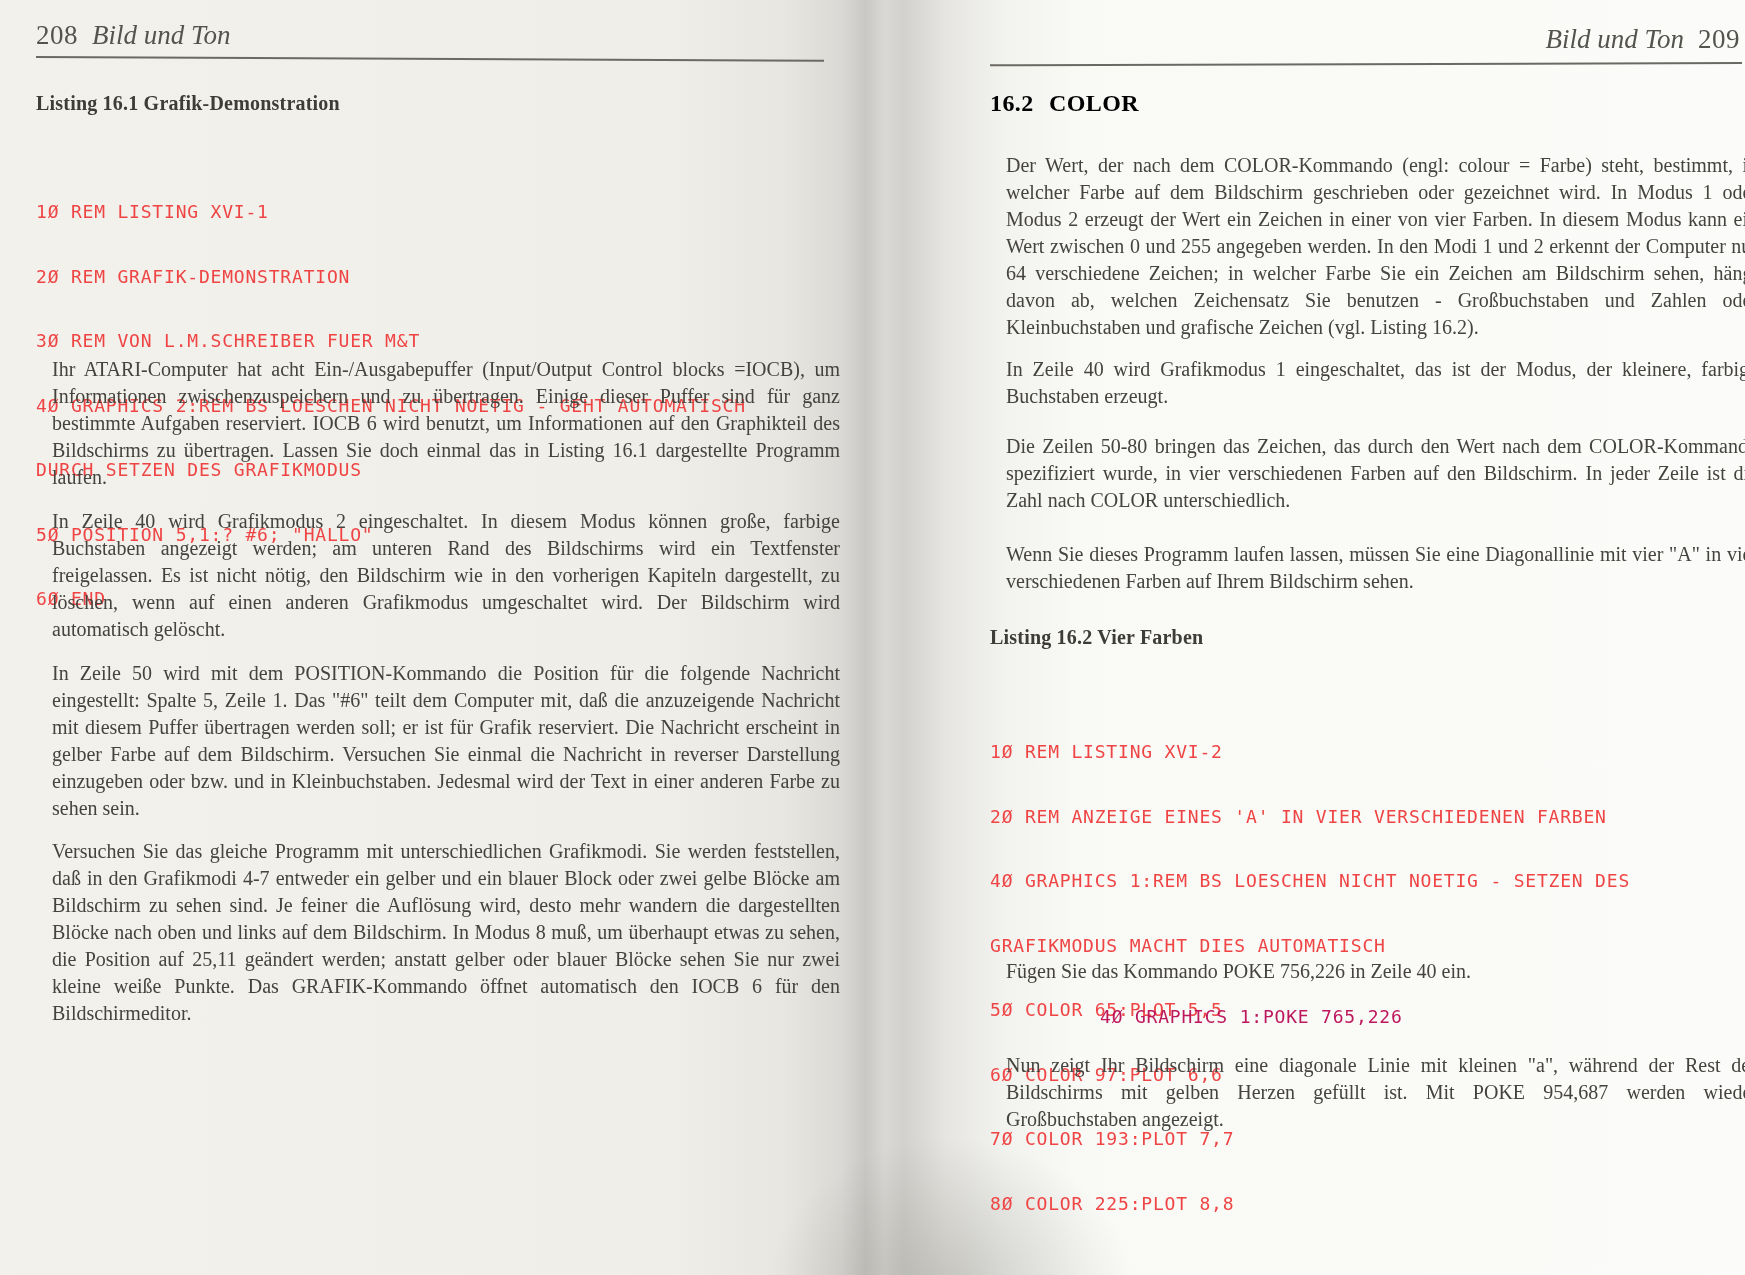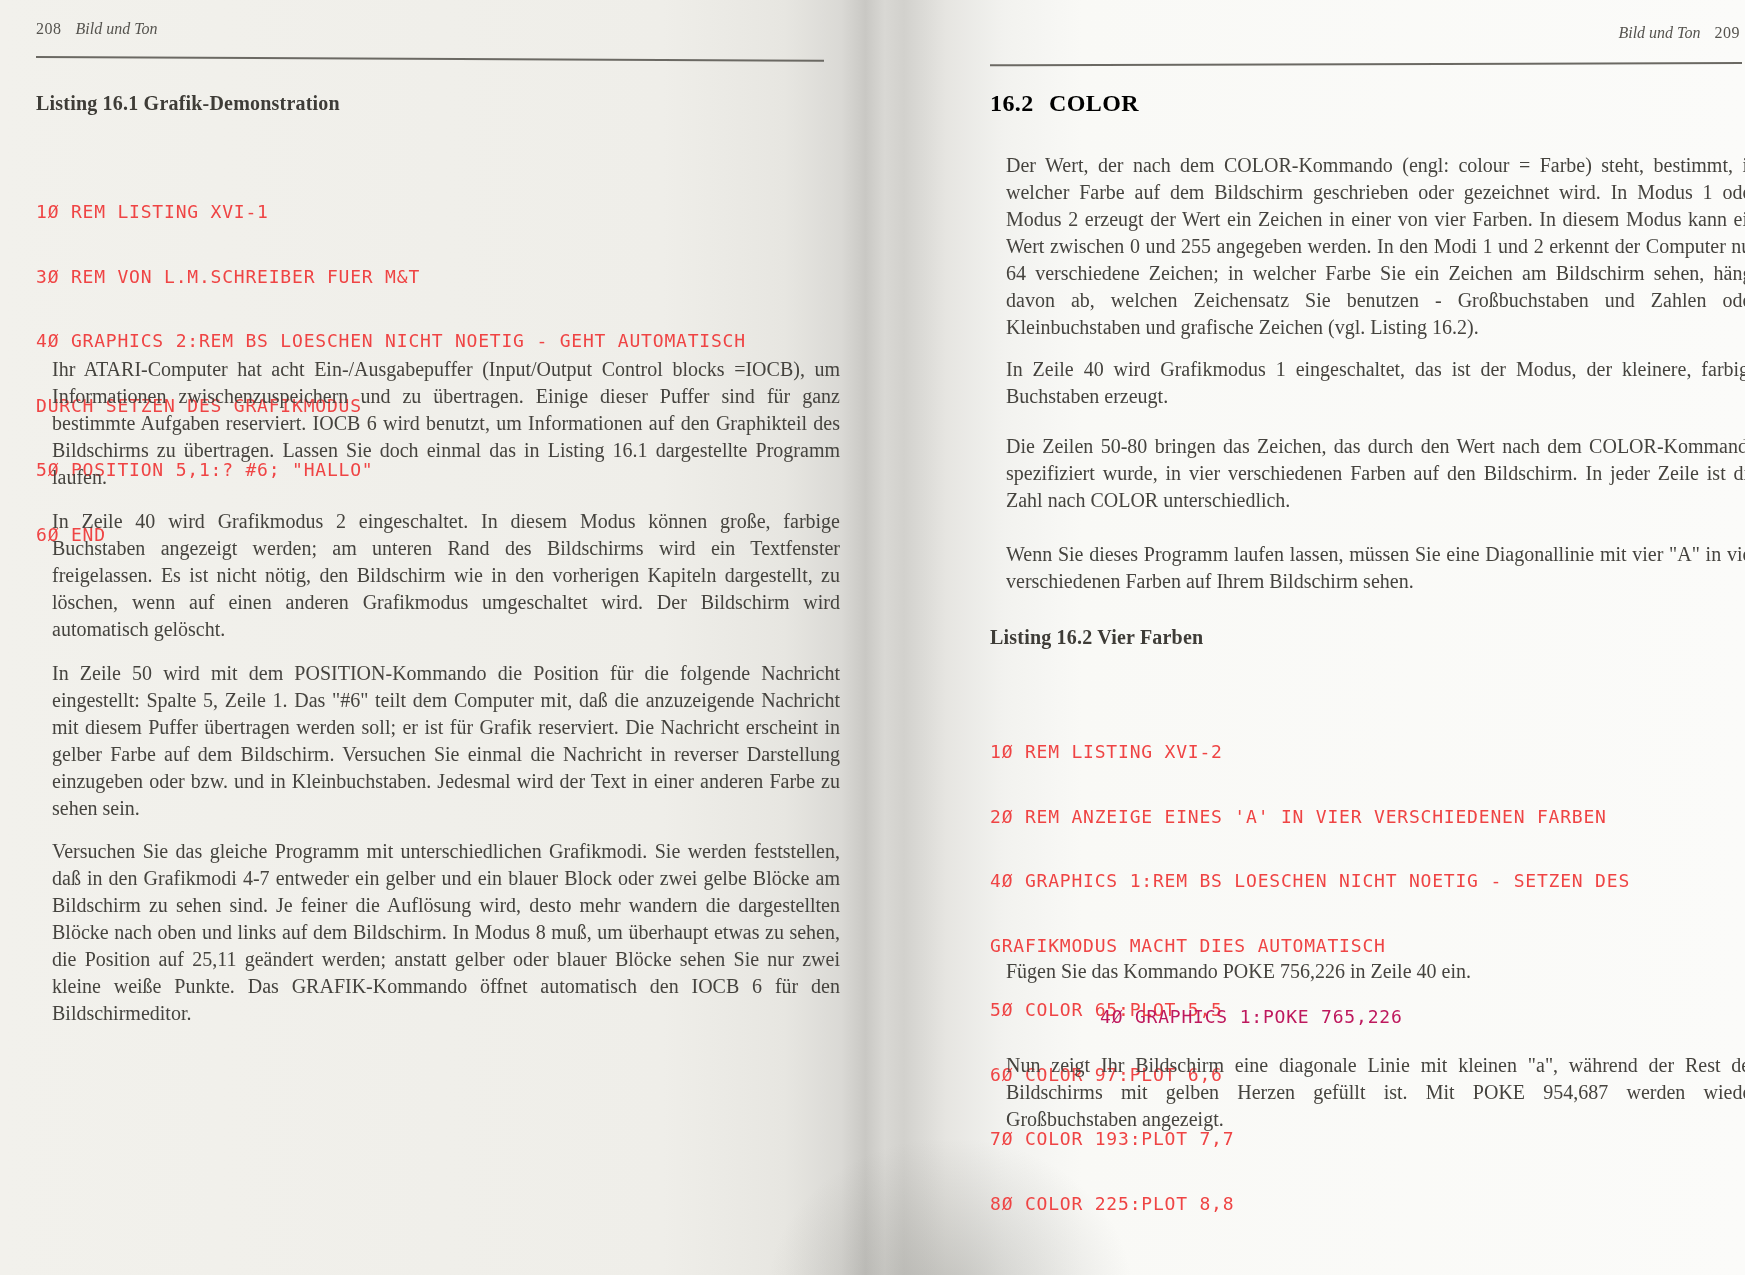--- a/index.html
+++ b/index.html
@@ -23,21 +23,21 @@
   }
   .gutter-bottom-shadow{
     position:absolute; left:770px; top:1140px; width:360px; height:135px;
     background:radial-gradient(ellipse at 50% 115%, rgba(110,110,104,0.30), rgba(110,110,104,0.0) 72%);
     pointer-events:none;
   }
   .page{ position:absolute; top:0; }
   .page-left{ left:36px; width:788px; height:1275px; }
   .page-right{ left:990px; width:752px; height:1275px; }
 
-  .running-head{ position:absolute; font-size:16px; color:#55534e; white-space:nowrap; }
+  .running-head{ position:absolute; font-size:27px; color:#55534e; white-space:nowrap; }
   .running-head .pageno{ font-style:normal; letter-spacing:0.5px; }
   .running-head .booktitle{ font-style:italic; }
   .rh-left{ top:20px; left:0; }
   .rh-left .booktitle{ margin-left:14px; }
   .rh-right{ top:24px; right:2px; text-align:right; }
   .rh-right .pageno{ margin-left:14px; }
 
   .rule{ position:absolute; left:0; width:100%; height:2px; background:#6b6963; }
   .rule-left{ top:56px; transform:rotate(0.28deg); transform-origin:left center; }
   .rule-right{ top:62px; transform:rotate(-0.18deg); transform-origin:right center; }
@@ -72,20 +72,21 @@
 <div class="page page-left">
   <div class="running-head rh-left">
     <span class="pageno">208</span><span class="booktitle">Bild und Ton</span>
   </div>
   <div class="rule rule-left"></div>
 
   <div class="listing-heading lh-161">Listing 16.1 Grafik-Demonstration</div>
 
   <div class="code code-161">
     <div>1Ø REM LISTING XVI-1</div>
+    <div>2Ø REM GRAFIK-DEMONSTRATION</div>
     <div>3Ø REM VON L.M.SCHREIBER FUER M&amp;T</div>
     <div>4Ø GRAPHICS 2:REM BS LOESCHEN NICHT NOETIG - GEHT AUTOMATISCH</div>
     <div>DURCH SETZEN DES GRAFIKMODUS</div>
     <div>5Ø POSITION 5,1:? #6; "HALLO"</div>
     <div>6Ø END</div>
   </div>
 
   <div class="para lp1">Ihr ATARI-Computer hat acht Ein-/Ausgabepuffer (Input/Output Control blocks =IOCB), um Informationen zwischenzuspeichern und zu übertragen. Einige dieser Puffer sind für ganz bestimmte Aufgaben reserviert. IOCB 6 wird benutzt, um Informationen auf den Graphikteil des Bildschirms zu übertragen. Lassen Sie doch einmal das in Listing 16.1 dargestellte Programm laufen.</div>
   <div class="para lp2">In Zeile 40 wird Grafikmodus 2 eingeschaltet. In diesem Modus können große, farbige Buchstaben angezeigt werden; am unteren Rand des Bildschirms wird ein Textfenster freigelassen. Es ist nicht nötig, den Bildschirm wie in den vorherigen Kapiteln dargestellt, zu löschen, wenn auf einen anderen Grafikmodus umgeschaltet wird. Der Bildschirm wird automatisch gelöscht.</div>
   <div class="para lp3">In Zeile 50 wird mit dem POSITION-Kommando die Position für die folgende Nachricht eingestellt: Spalte 5, Zeile 1. Das "#6" teilt dem Computer mit, daß die anzuzeigende Nachricht mit diesem Puffer übertragen werden soll; er ist für Grafik reserviert. Die Nachricht erscheint in gelber Farbe auf dem Bildschirm. Versuchen Sie einmal die Nachricht in reverser Darstellung einzugeben oder bzw. und in Kleinbuchstaben. Jedesmal wird der Text in einer anderen Farbe zu sehen sein.</div>

